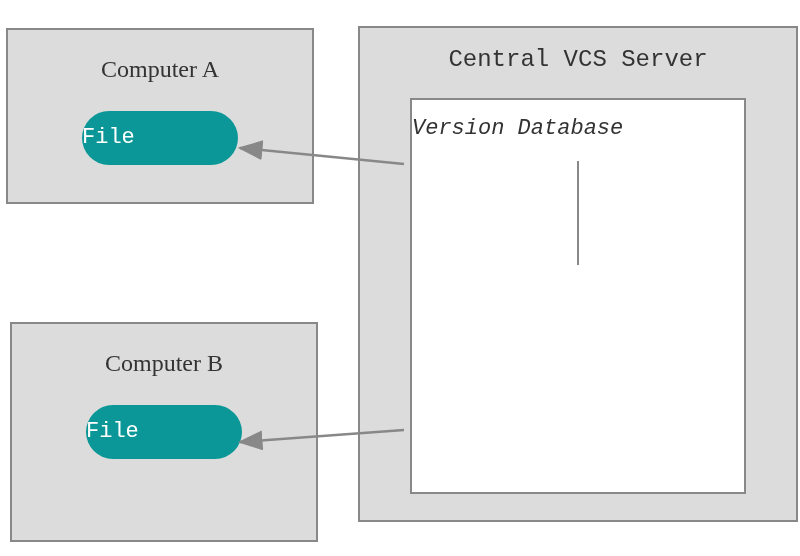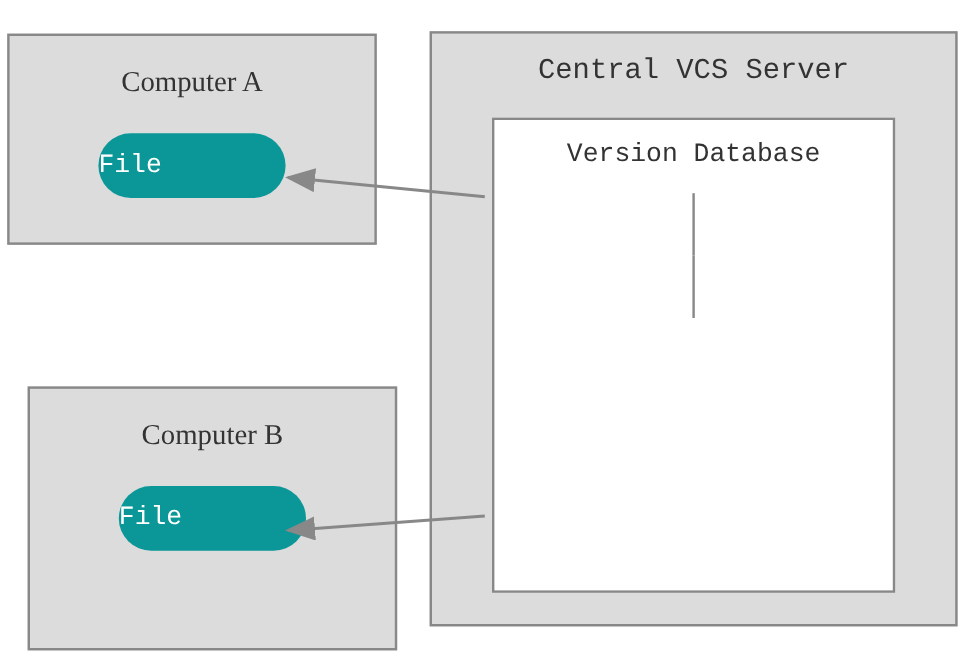--- a/index.html
+++ b/index.html
@@ -23,21 +23,21 @@
       height: 496px;
       margin-top: 22px;
     }
     .computer-a {
       left: 6px;
       top: 28px;
       width: 308px;
       height: 176px;
     }
     .computer-b {
-      left: 23px;
+      left: 10px;
       top: 322px;
       width: 308px;
       height: 220px;
     }
     .title {
       text-align: center;
       font-size: 24px;
       color: #333;
       padding: 18px 0 10px 0;
       font-weight: normal;
@@ -49,24 +49,25 @@
     .inner-box {
       position: absolute;
       background: #ffffff;
       border: 2px solid #888;
       left: 50px;
       right: 50px;
       top: 70px;
       bottom: 26px;
     }
     .inner-title {
-      text-align: center;
+      text-align: left;
       font-size: 22px;
       color: #333;
       padding: 16px 0 8px 0;
+      font-style: italic;
     }
     .pill {
       display: block;
       margin: 0 auto;
       border-radius: 999px;
       font-size: 22px;
     }
     .file-pill {
       background: #0b9797;
       color: #fff;

